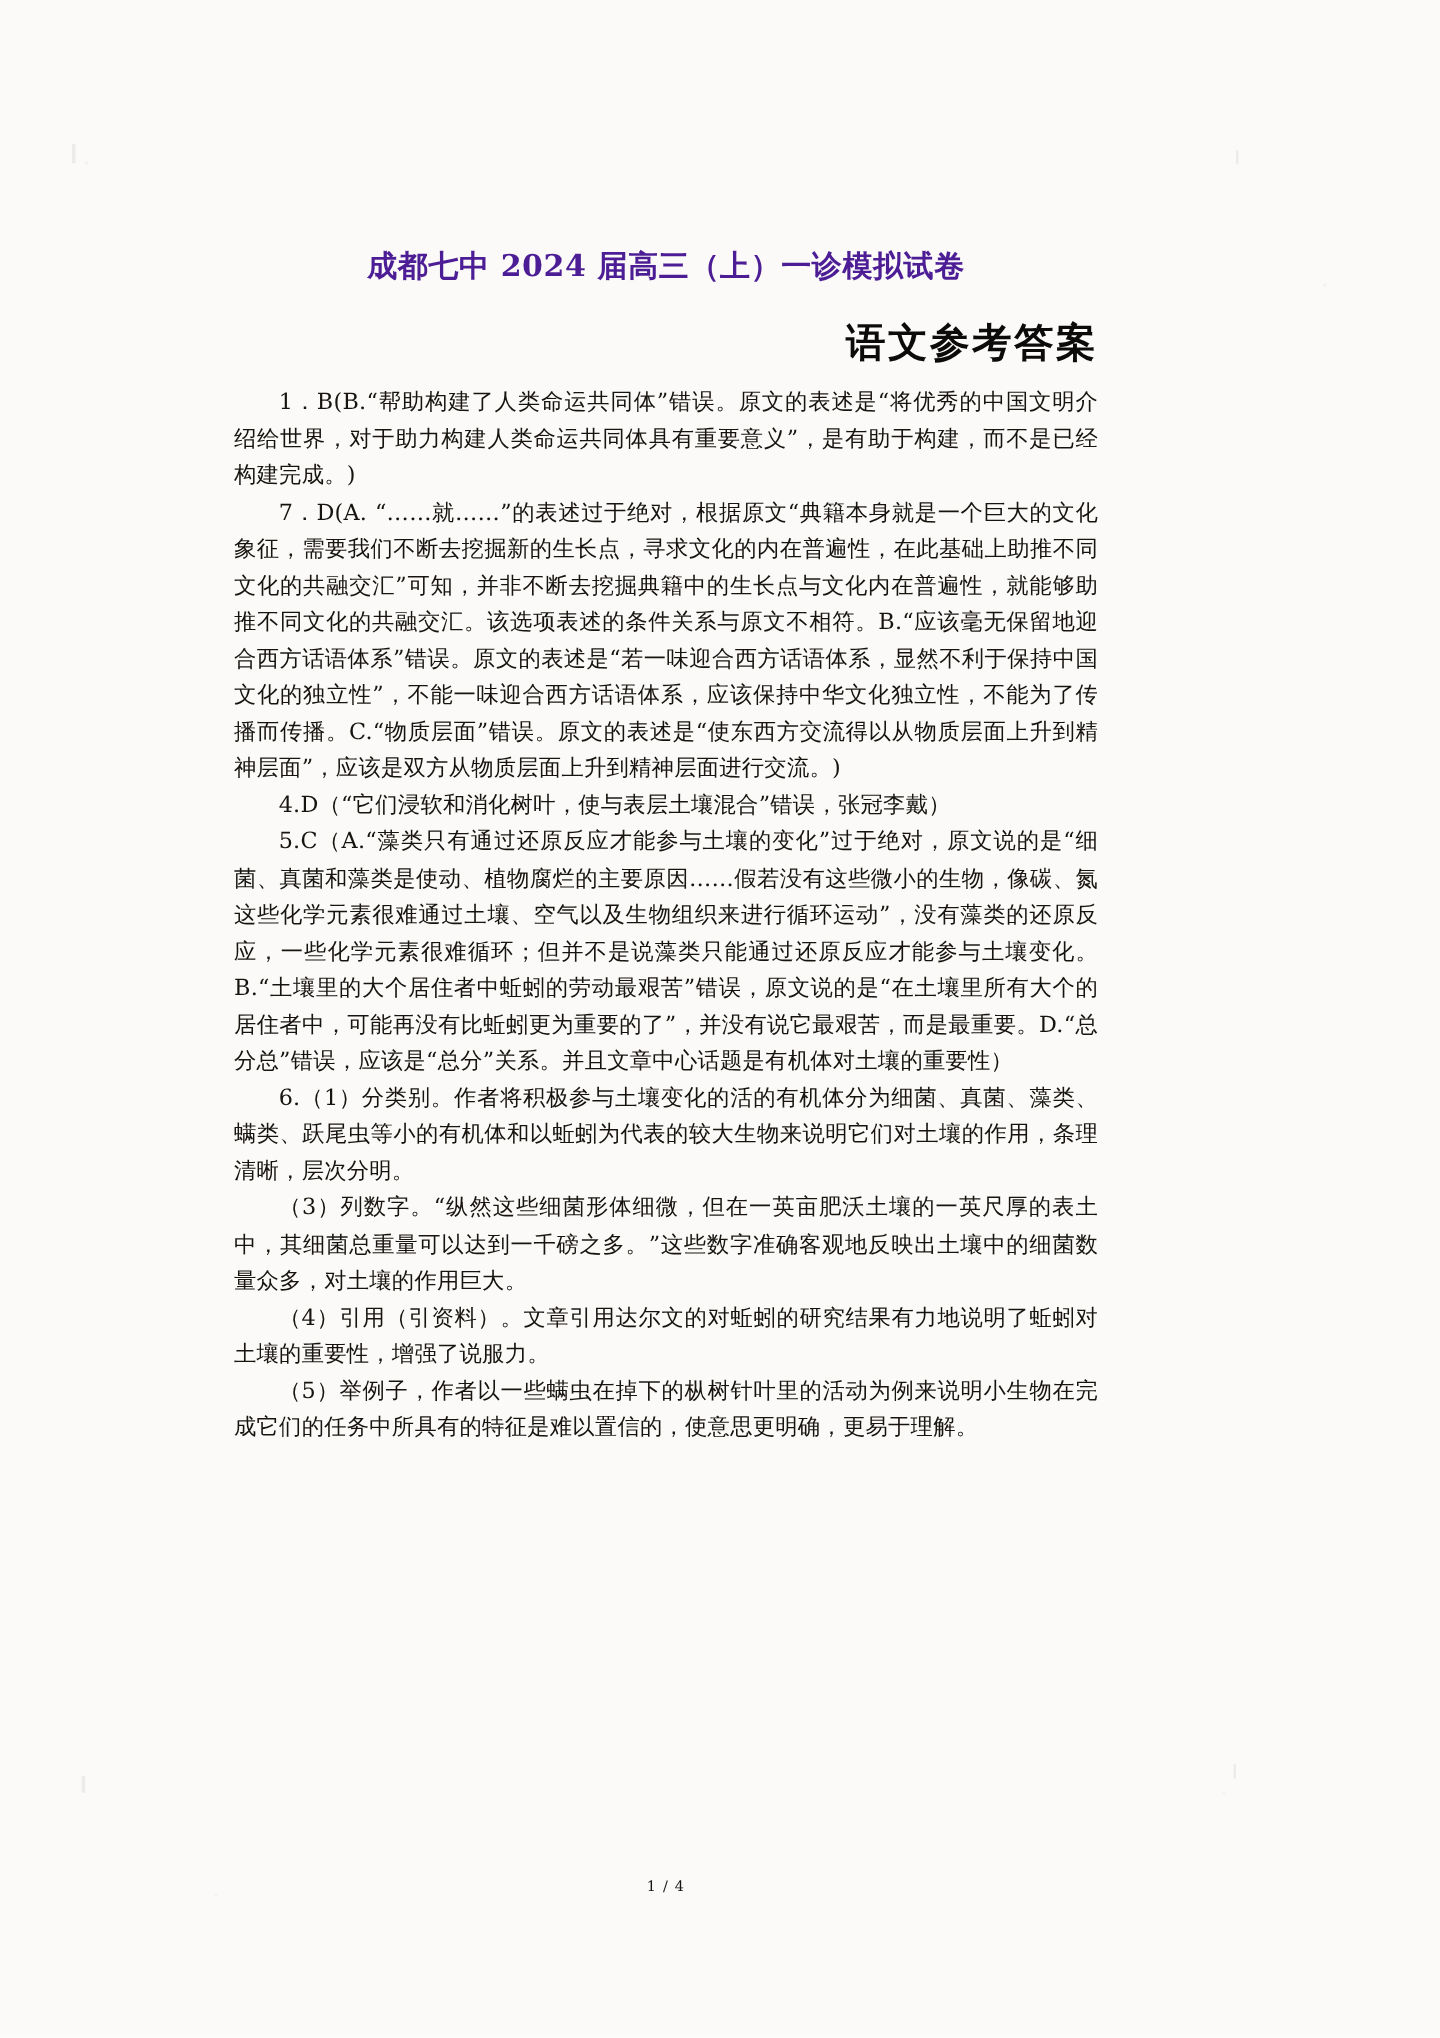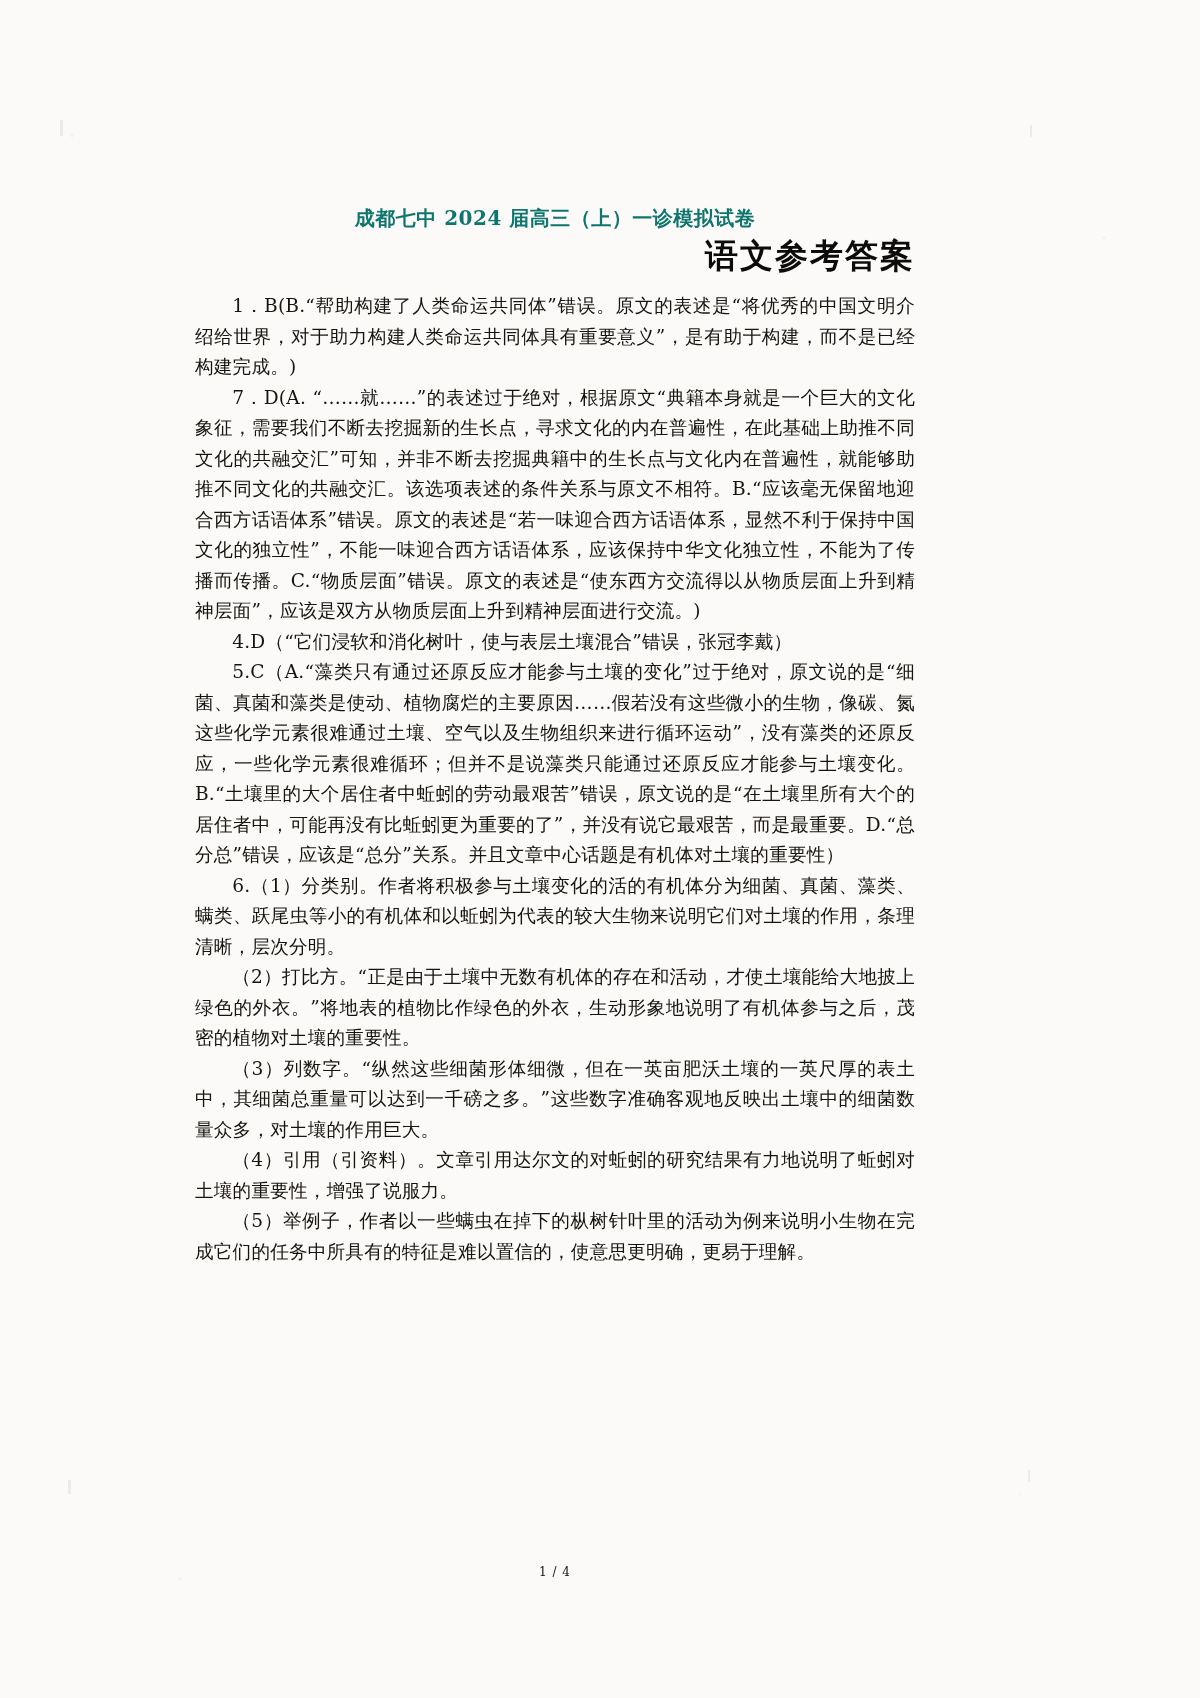--- a/index.html
+++ b/index.html
@@ -35,26 +35,26 @@
     pointer-events: none;
   }
   .content {
     position: absolute;
     left: 195px;
     top: 205px;
     width: 720px;
   }
   .doc-title {
     text-align: center;
-    font-size: 20px;
+    font-size: 25px;
     font-weight: bold;
     letter-spacing: 0.5px;
     font-family: "DejaVu Serif", "Liberation Serif", serif;
-    margin-bottom: 2px;
-    color: #0f766e;
+    margin-bottom: 26px;
+    color: #4c1d95;
   }
   .doc-subtitle {
     text-align: right;
     font-size: 33px;
     font-weight: bold;
     letter-spacing: 2px;
     margin-bottom: 12px;
     color: #0d0b09;
     font-family: "DejaVu Serif", "Liberation Serif", serif;
   }
@@ -95,20 +95,19 @@
 
   <div class="content">
     <div class="doc-title">成都七中 2024 届高三（上）一诊模拟试卷</div>
     <div class="doc-subtitle">语文参考答案</div>
 
     <p class="para">1．B(B.“帮助构建了人类命运共同体”错误。原文的表述是“将优秀的中国文明介绍给世界，对于助力构建人类命运共同体具有重要意义”，是有助于构建，而不是已经构建完成。)</p>
     <p class="para">7．D(A. “……就……”的表述过于绝对，根据原文“典籍本身就是一个巨大的文化象征，需要我们不断去挖掘新的生长点，寻求文化的内在普遍性，在此基础上助推不同文化的共融交汇”可知，并非不断去挖掘典籍中的生长点与文化内在普遍性，就能够助推不同文化的共融交汇。该选项表述的条件关系与原文不相符。B.“应该毫无保留地迎合西方话语体系”错误。原文的表述是“若一味迎合西方话语体系，显然不利于保持中国文化的独立性”，不能一味迎合西方话语体系，应该保持中华文化独立性，不能为了传播而传播。C.“物质层面”错误。原文的表述是“使东西方交流得以从物质层面上升到精神层面”，应该是双方从物质层面上升到精神层面进行交流。)</p>
     <p class="para">4.D（“它们浸软和消化树叶，使与表层土壤混合”错误，张冠李戴）</p>
     <p class="para">5.C（A.“藻类只有通过还原反应才能参与土壤的变化”过于绝对，原文说的是“细菌、真菌和藻类是使动、植物腐烂的主要原因……假若没有这些微小的生物，像碳、氮这些化学元素很难通过土壤、空气以及生物组织来进行循环运动”，没有藻类的还原反应，一些化学元素很难循环；但并不是说藻类只能通过还原反应才能参与土壤变化。B.“土壤里的大个居住者中蚯蚓的劳动最艰苦”错误，原文说的是“在土壤里所有大个的居住者中，可能再没有比蚯蚓更为重要的了”，并没有说它最艰苦，而是最重要。D.“总分总”错误，应该是“总分”关系。并且文章中心话题是有机体对土壤的重要性）</p>
     <p class="para">6.（1）分类别。作者将积极参与土壤变化的活的有机体分为细菌、真菌、藻类、螨类、跃尾虫等小的有机体和以蚯蚓为代表的较大生物来说明它们对土壤的作用，条理清晰，层次分明。</p>
-    <p class="para">（2）打比方。“正是由于土壤中无数有机体的存在和活动，才使土壤能给大地披上绿色的外衣。”将地表的植物比作绿色的外衣，生动形象地说明了有机体参与之后，茂密的植物对土壤的重要性。</p>
     <p class="para">（3）列数字。“纵然这些细菌形体细微，但在一英亩肥沃土壤的一英尺厚的表土中，其细菌总重量可以达到一千磅之多。”这些数字准确客观地反映出土壤中的细菌数量众多，对土壤的作用巨大。</p>
     <p class="para">（4）引用（引资料）。文章引用达尔文的对蚯蚓的研究结果有力地说明了蚯蚓对土壤的重要性，增强了说服力。</p>
     <p class="para">（5）举例子，作者以一些螨虫在掉下的枞树针叶里的活动为例来说明小生物在完成它们的任务中所具有的特征是难以置信的，使意思更明确，更易于理解。</p>
 
     <div class="pagenum">1 / 4</div>
   </div>
 </div>
 
 </body></html>

